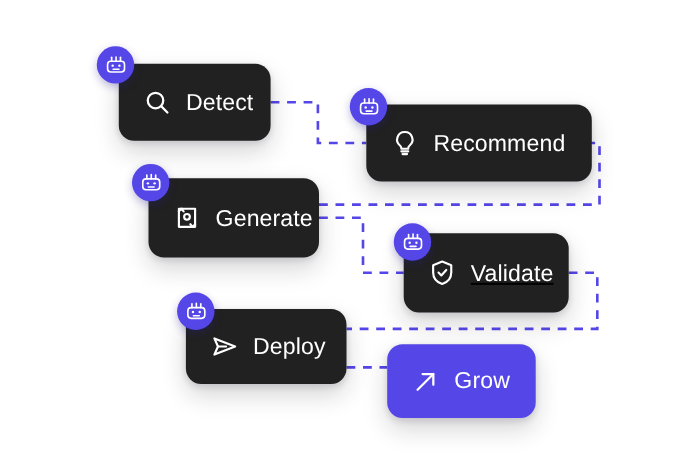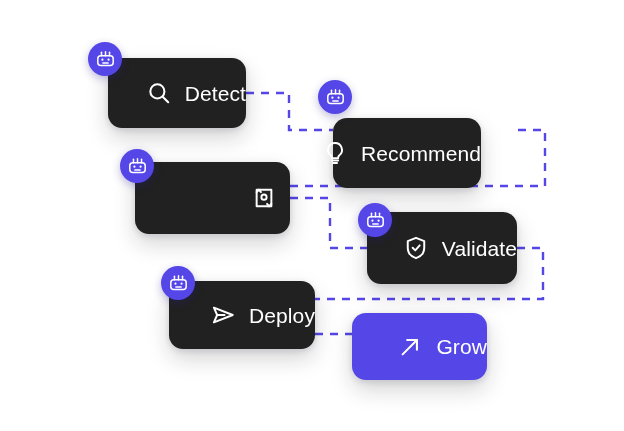--- a/index.html
+++ b/index.html
@@ -31,21 +31,20 @@
   .card {
     position: absolute;
     z-index: 2;
     border-radius: 14px;
     display: flex;
     align-items: center;
     box-sizing: border-box;
     padding-left: 22px;
     box-shadow: 0 10px 22px rgba(20, 20, 35, 0.18),
                 0 2px 6px rgba(20, 20, 35, 0.12);
-    justify-content: flex-end;
   }
   .card.dark {
     background: #212121;
   }
   .card.accent {
     background: #5546E8;
   }
   .card-icon {
     width: 26px;
     height: 26px;
@@ -115,21 +114,21 @@
       <rect x="3.2" y="7.6" width="17.6" height="11.2" rx="3.4"></rect>
       <line x1="7.4" y1="7.6" x2="7.4" y2="3.6"></line>
       <line x1="12" y1="7.6" x2="12" y2="3.2"></line>
       <line x1="16.6" y1="7.6" x2="16.6" y2="3.6"></line>
       <circle cx="8.5" cy="12.2" r="1.25" fill="#ffffff" stroke="none"></circle>
       <circle cx="15.5" cy="12.2" r="1.25" fill="#ffffff" stroke="none"></circle>
       <line x1="9" y1="16" x2="15" y2="16"></line>
     </svg>
   </div>
 
-  <div class="card dark" style="left:333px; top:95px; width:148px; height:70px;margin-top:23px;">
+  <div class="card dark" style="left:333px; top:95px; width:205px; height:70px;">
     <span class="card-icon">
       <svg viewBox="0 0 24 24" fill="none" stroke="#ffffff" stroke-width="1.8" stroke-linecap="round" stroke-linejoin="round">
         <path d="M12 2.8a6.4 6.4 0 0 0-3.9 11.5c.6.5 1 1.2 1 2v.5h5.8v-.5c0-.8.4-1.5 1-2A6.4 6.4 0 0 0 12 2.8z"></path>
         <line x1="9.1" y1="19" x2="14.9" y2="19"></line>
         <line x1="10.1" y1="21.3" x2="13.9" y2="21.3"></line>
       </svg>
     </span>
     <span class="card-label">Recommend</span>
   </div>
   <div class="badge" style="left:318px; top:80px;">
@@ -147,34 +146,35 @@
   <div class="card dark" style="left:135px; top:162px; width:155px; height:72px;">
     <span class="card-icon">
       <svg viewBox="0 0 24 24" fill="none" stroke="#ffffff" stroke-width="1.8" stroke-linecap="round" stroke-linejoin="round">
         <path d="M8.2 4.4H5.2v15.2h10.6"></path>
         <path d="M15.8 19.6h3V4.4H8.4"></path>
         <circle cx="12" cy="11.2" r="2.4"></circle>
         <path d="M5.2 6.6 7.2 4.4 9.2 6.6"></path>
         <path d="M18.8 17.4 16.8 19.6 14.8 17.4"></path>
       </svg>
     </span>
+    <span class="card-label">Generate</span>
   </div>
   <div class="badge" style="left:120px; top:149px;">
     <svg viewBox="0 0 24 24" fill="none" stroke="#ffffff" stroke-width="1.7" stroke-linecap="round" stroke-linejoin="round">
       <rect x="3.2" y="7.6" width="17.6" height="11.2" rx="3.4"></rect>
       <line x1="7.4" y1="7.6" x2="7.4" y2="3.6"></line>
       <line x1="12" y1="7.6" x2="12" y2="3.2"></line>
       <line x1="16.6" y1="7.6" x2="16.6" y2="3.6"></line>
       <circle cx="8.5" cy="12.2" r="1.25" fill="#ffffff" stroke="none"></circle>
       <circle cx="15.5" cy="12.2" r="1.25" fill="#ffffff" stroke="none"></circle>
       <line x1="9" y1="16" x2="15" y2="16"></line>
     </svg>
   </div>
 
-  <div class="card dark" style="left:367px; top:212px; width:150px; height:72px;">
+  <div class="card dark" style="left:367px; top:212px; width:150px; height:72px;text-decoration:underline;">
     <span class="card-icon">
       <svg viewBox="0 0 24 24" fill="none" stroke="#ffffff" stroke-width="1.8" stroke-linecap="round" stroke-linejoin="round">
         <path d="M12 2.6 4.4 5.6v6.1c0 4.6 3.2 8.2 7.6 9.7 4.4-1.5 7.6-5.1 7.6-9.7V5.6z"></path>
         <path d="M8.9 11.8 11.3 14.2 15.4 9.6"></path>
       </svg>
     </span>
     <span class="card-label">Validate</span>
   </div>
   <div class="badge" style="left:358px; top:203px;">
     <svg viewBox="0 0 24 24" fill="none" stroke="#ffffff" stroke-width="1.7" stroke-linecap="round" stroke-linejoin="round">

